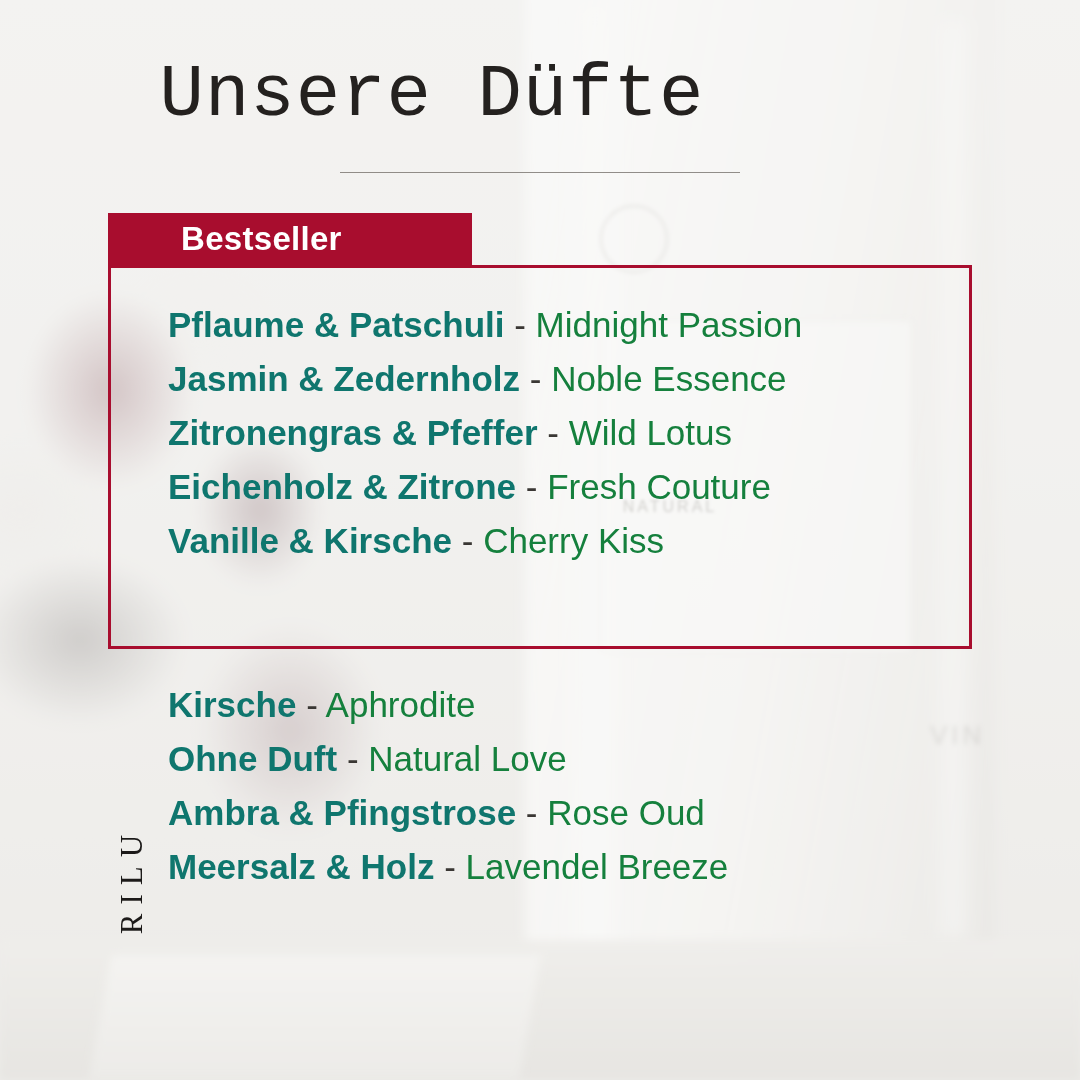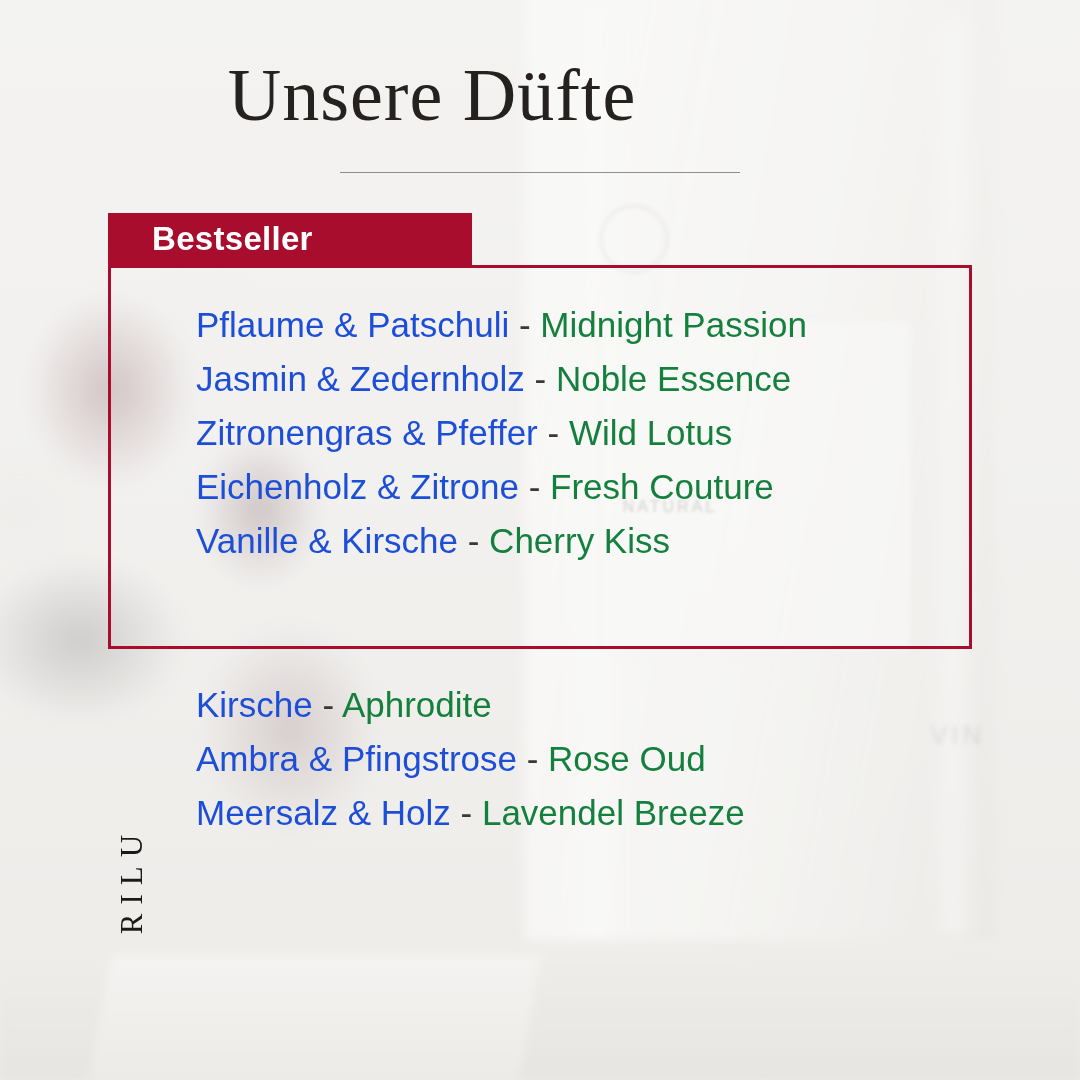--- a/index.html
+++ b/index.html
@@ -156,21 +156,21 @@
     position: absolute;
     inset: 0;
   }
 
   .title {
     position: absolute;
     top: 58px;
     left: 0;
     width: 864px;
     text-align: center;
-    font-family: Liberation Serif, serif;
+    font-family: Liberation Mono, monospace;
     font-size: 74px;
     line-height: 1.0;
     color: #24211f;
     letter-spacing: 1px;
   }
 
   .title-rule {
     position: absolute;
     top: 172px;
     left: 340px;
@@ -182,21 +182,21 @@
 
   .badge {
     position: absolute;
     left: 108px;
     top: 213px;
     width: 364px;
     height: 52px;
     background: #a80d2e;
     display: flex;
     align-items: center;
-    padding-left: 44px;
+    padding-left: 73px;
     box-sizing: border-box;
   }
   .badge-label {
     color: #ffffff;
     font-size: 33px;
     font-weight: bold;
     letter-spacing: 0.3px;
   }
 
   .bestseller-box {
@@ -216,23 +216,22 @@
   .list-bestseller { top: 298px; }
   .list-more { top: 678px; }
 
   .scent-row {
     font-size: 35px;
     line-height: 54px;
     color: #1c1a19;
     white-space: nowrap;
   }
   .scent-name {
-    font-weight: normal;
-    color: #1d4ed8;
-    margin-left: 28px;
+    font-weight: bold;
+    color: #0f766e;
   }
   .scent-sep {
     color: #3a3734;
   }
   .scent-desc {
     color: #15803d;
   }
 
   .brand {
     position: absolute;
@@ -307,20 +306,25 @@
       </div>
     </div>
 
     <div class="list list-more">
       <div class="scent-row">
         <span class="scent-name">Kirsche</span>
         <span class="scent-sep">-</span>
         <span class="scent-desc">Aphrodite</span>
       </div>
       <div class="scent-row">
+        <span class="scent-name">Ohne Duft</span>
+        <span class="scent-sep">-</span>
+        <span class="scent-desc">Natural Love</span>
+      </div>
+      <div class="scent-row">
         <span class="scent-name">Ambra &amp; Pfingstrose</span>
         <span class="scent-sep">-</span>
         <span class="scent-desc">Rose Oud</span>
       </div>
       <div class="scent-row">
         <span class="scent-name">Meersalz &amp; Holz</span>
         <span class="scent-sep">-</span>
         <span class="scent-desc">Lavendel Breeze</span>
       </div>
     </div>

